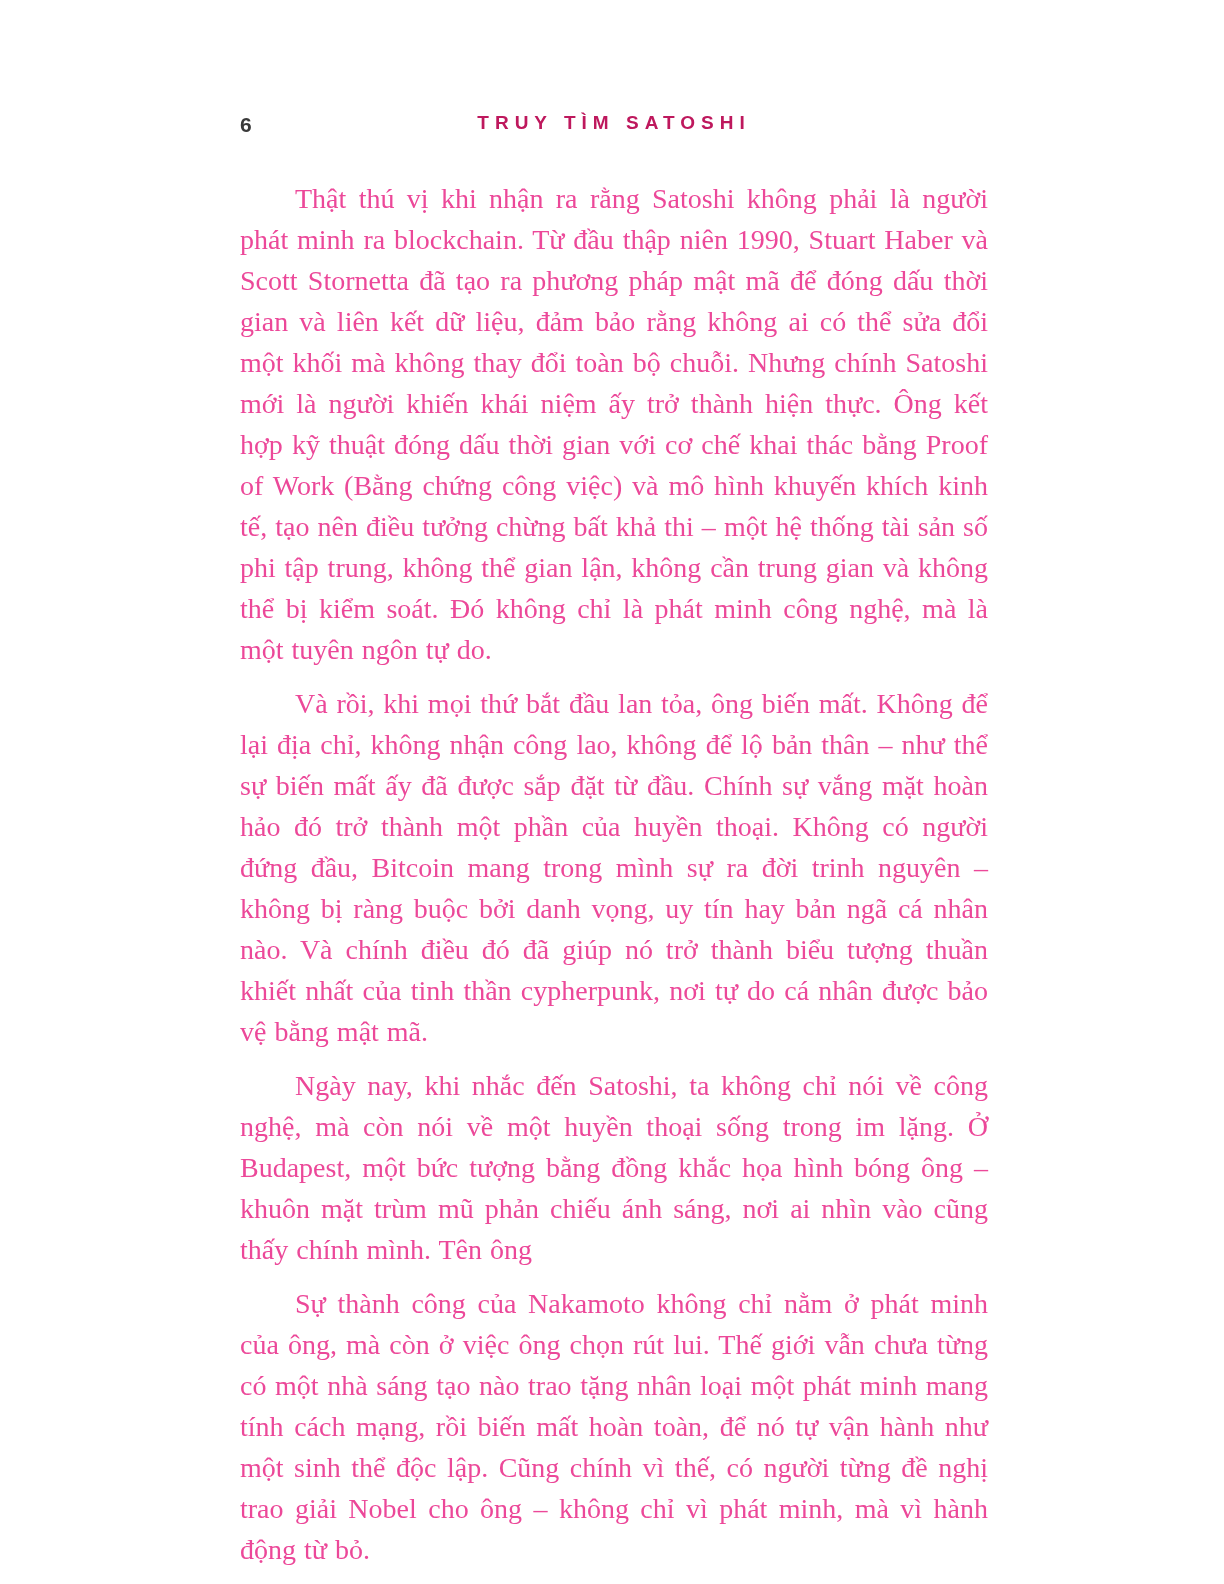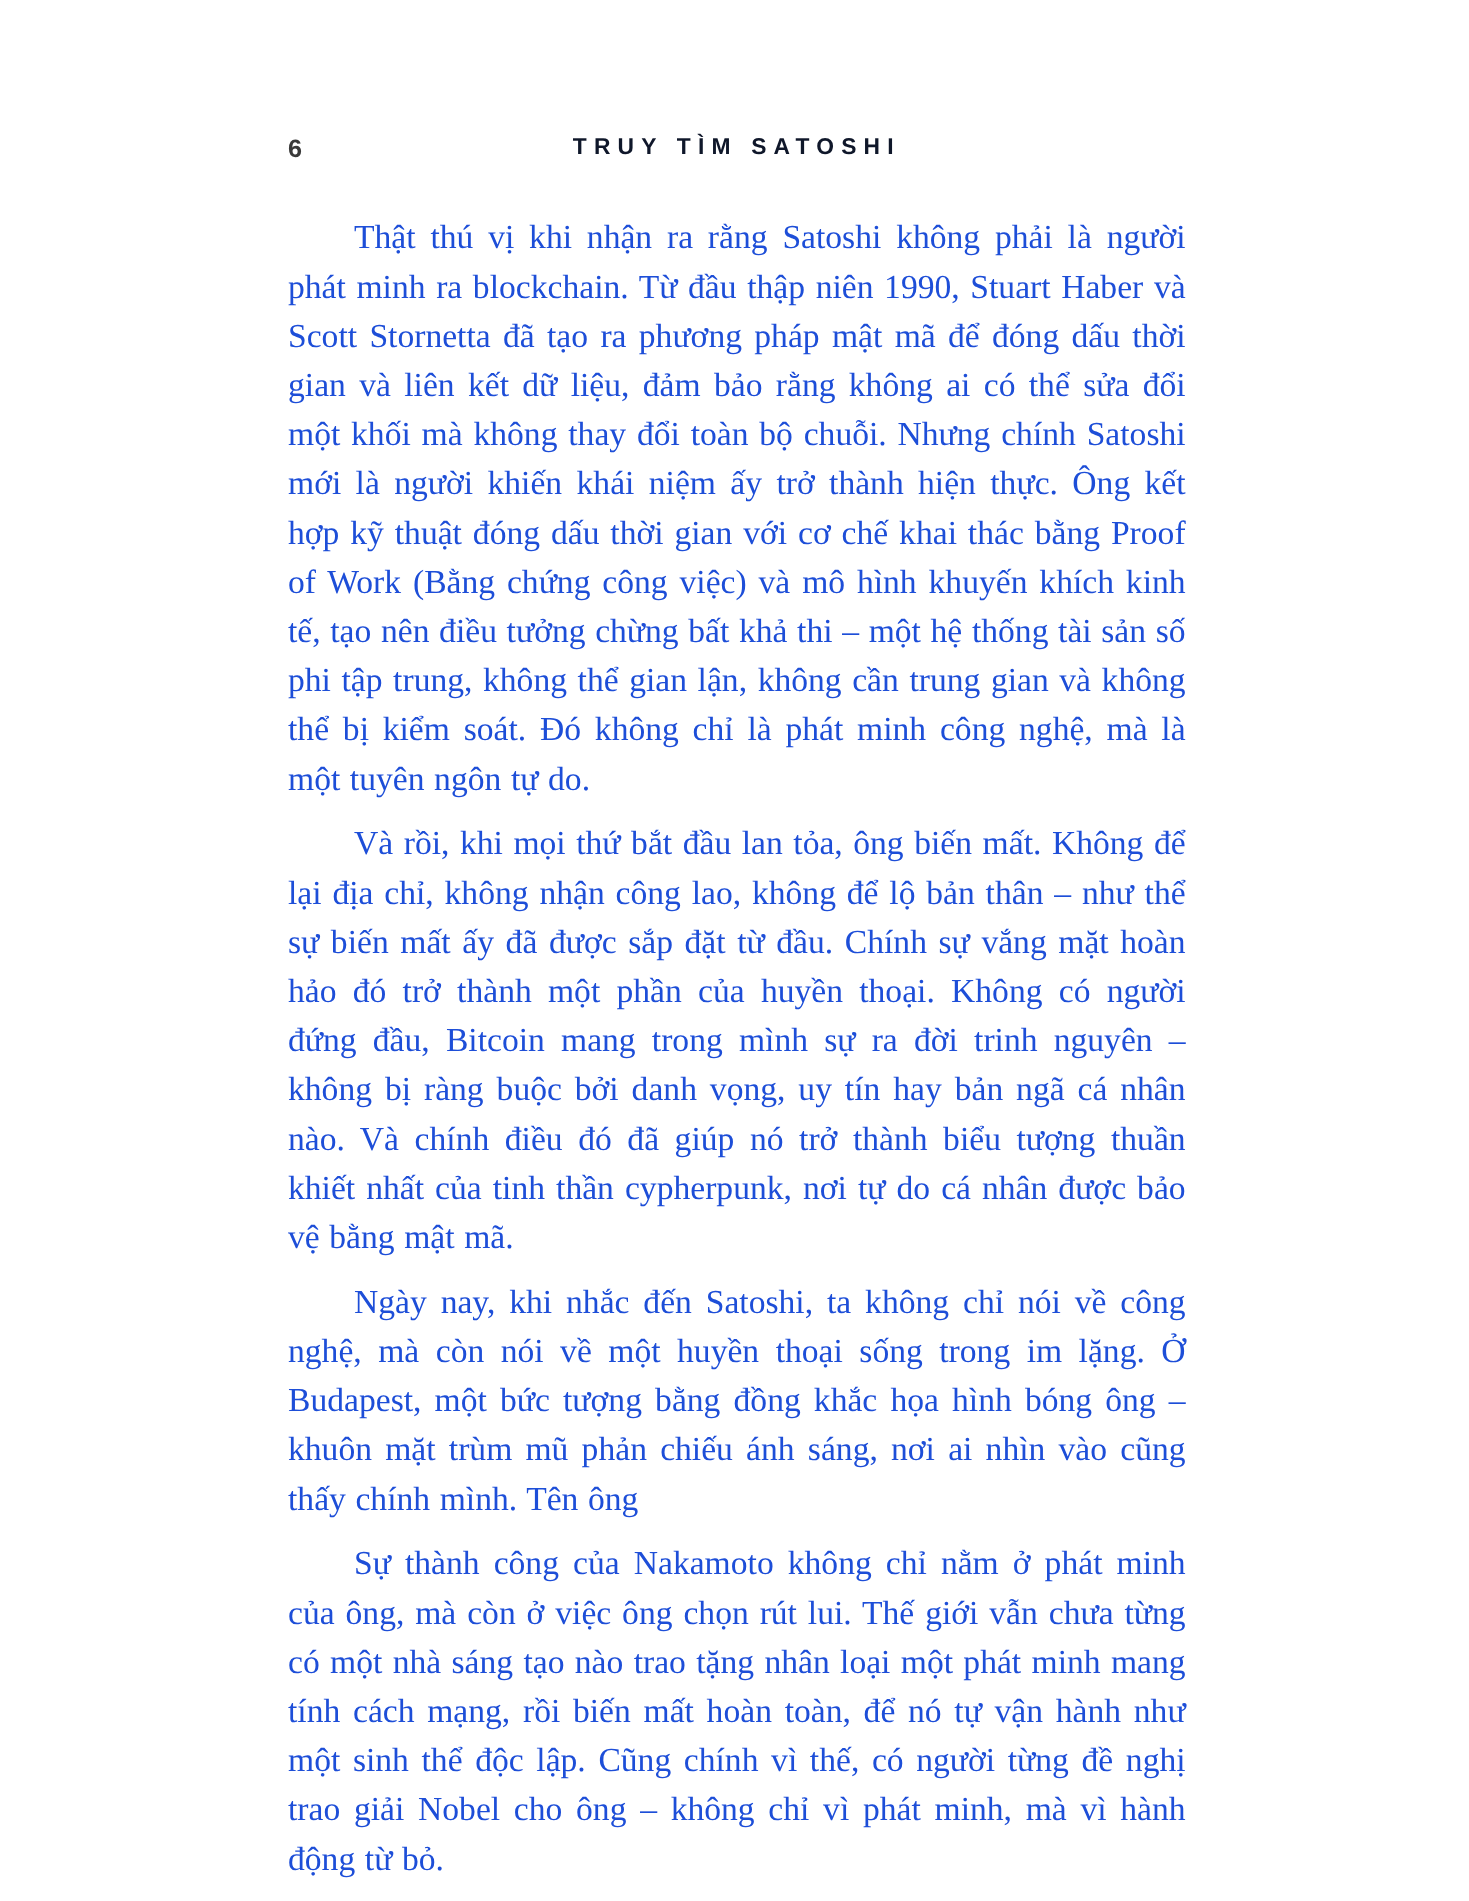--- a/index.html
+++ b/index.html
@@ -33,37 +33,37 @@
     letter-spacing: 2px;
     color: #3a3a3a;
   }
   .header-title {
     display: block;
     text-align: center;
     font-family: "Liberation Sans", sans-serif;
     font-size: 19px;
     font-weight: bold;
     letter-spacing: 6px;
-    color: #0f172a;
+    color: #be185d;
     white-space: nowrap;
   }
   .text-block {
     position: absolute;
     top: 178px;
     left: 240px;
     width: 748px;
   }
   .text-block p {
     margin: 0 0 13px 0;
     font-size: 28px;
     line-height: 41px;
     text-align: justify;
     text-indent: 55px;
     word-spacing: 1px;
-    color: #1d4ed8;
+    color: #ec4899;
   }
 </style>
 </head>
 <body>
 
 <div class="page">
 
   <div class="running-header">
     <span class="page-number">6</span>
     <span class="header-title">TRUY TÌM SATOSHI</span>

